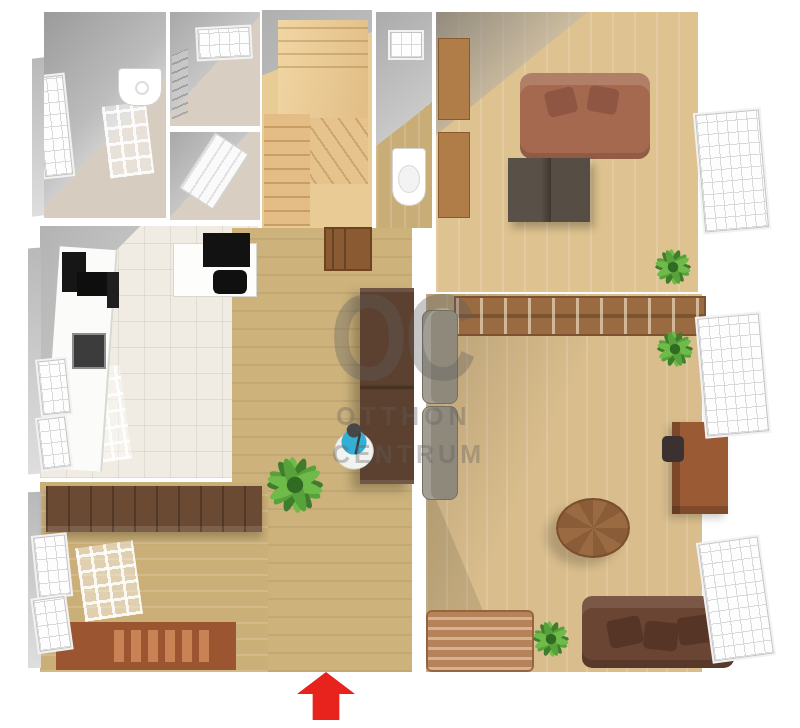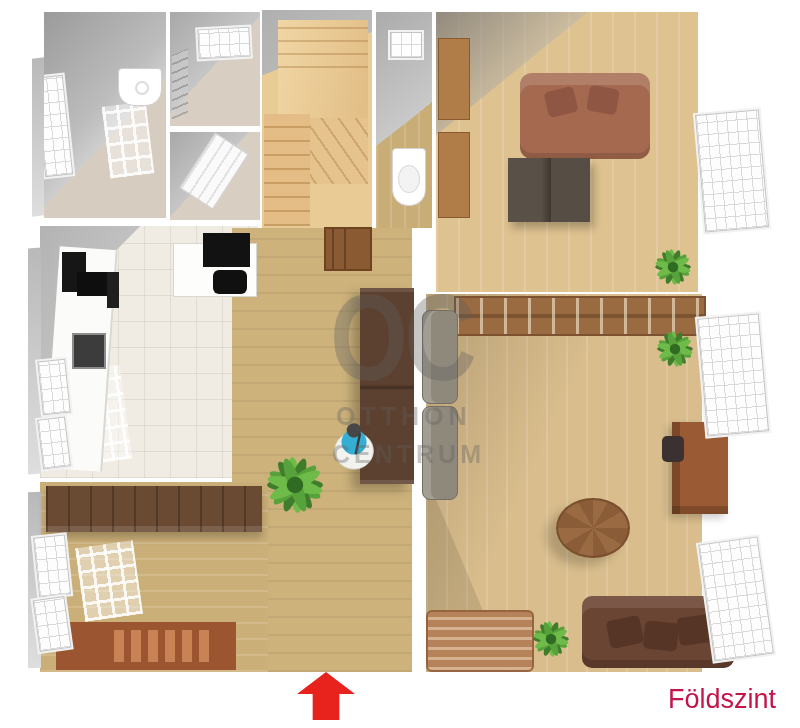--- a/index.html
+++ b/index.html
@@ -320,15 +320,14 @@
     <circle cx="22" cy="27" r="13" fill="#35aed4"></circle>
     <circle cx="22" cy="15" r="7.5" fill="#474747"></circle>
     <rect x="27" y="18" width="2.5" height="22" fill="#3a3a3a" transform="rotate(12 28 18)"></rect>
   </svg>
 
   <div class="wm wm-oc">OC</div>
   <div class="wm wm-l2">CENTRUM</div>
   <div class="wm wm-l1">OTTHON</div>
 
   <div class="arrow-up"></div>
-  <div class="floor-label">Földszint</div>
 
 </div>
 
 </body></html>

